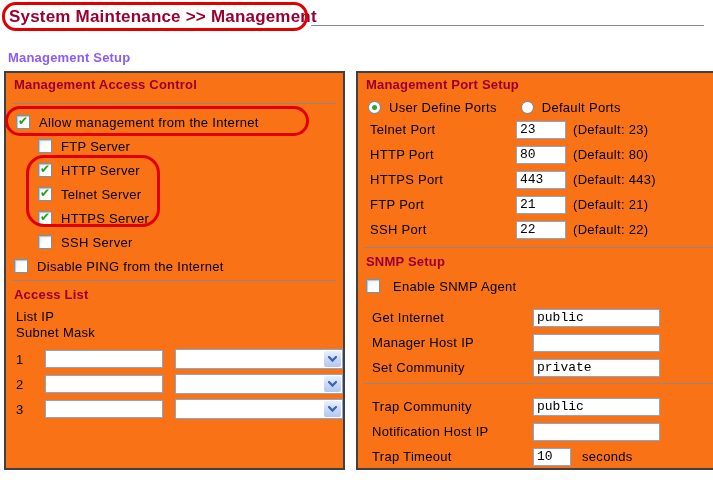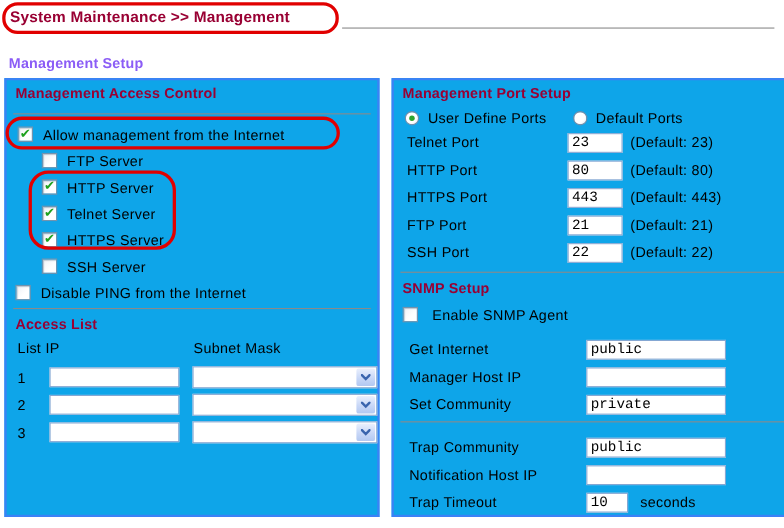--- a/index.html
+++ b/index.html
@@ -1,24 +1,24 @@
 <!DOCTYPE html>
 <html><head>
 <meta charset="utf-8">
 <style>
   * { box-sizing: border-box; }
   html,body { margin:0; padding:0; background:#fff; }
   body { font-family:"Liberation Sans","DejaVu Sans",sans-serif; font-size:13px; color:#000; }
   .screen { position:relative; width:713px; height:480px; background:#fff; overflow:hidden; }
 
-  .page-title { position:absolute; left:9px; top:7px; font-size:14px; font-weight:bold; color:#990033; letter-spacing:.2px; }
+  .page-title { position:absolute; left:9px; top:7px; font-size:17px; font-weight:bold; color:#990033; letter-spacing:.2px; }
   .title-rule { position:absolute; left:311px; top:25px; width:393px; border-top:1px solid #8a8a8a; }
   .section-heading { position:absolute; left:8px; top:50px; font-weight:bold; color:#8b5cf6; letter-spacing:.2px; }
 
-  .panel { position:absolute; border:2px solid #3b82f6; background:#0ea5e9; }
+  .panel { position:absolute; border:2px solid #404040; background:#f97316; }
   .panel-left  { left:4px;   top:71px; width:341px; height:399px; }
   .panel-right { left:356px; top:71px; width:404px; height:399px; }
 
   .panel-heading { color:#990033; font-weight:bold; margin:4px 0 0 8px; line-height:16px; letter-spacing:.2px; }
   .rule { border-top:1px solid #8a8a8a; margin:10px 6px 0 6px; height:0; }
   .rule.tight { margin-top:2px; }
   .rule.mt5 { margin-top:5px; }
   .rule.mt3 { margin-top:3px; }
 
   .lbl { letter-spacing:.3px; }
@@ -39,21 +39,21 @@
   .mt6 { margin-top:6px; }
   .pl10 { padding-left:10px; }
   .pl32 { padding-left:32px; }
   .pl8  { padding-left:8px; }
 
   
   .txt { height:18px; border:1px solid #84a7d3; background:#fff; padding:0 3px;
          font-family:"Liberation Mono","DejaVu Sans Mono",monospace; font-size:13px; color:#000; }
 
   
-  .al-header { display:flex; margin:6px 11px 0 10px; line-height:16px; }
+  .al-header { display:flex; margin:6px 11px 0 10px; line-height:16px;flex-direction:column; }
   .al-header .c1 { width:160px; }
   .al-row { display:flex; align-items:center; margin-top:5px; padding-left:10px; height:20px; }
   .al-row.first { margin-top:8px; }
   .al-num { width:30px; }
   .al-ip { width:118px; }
   .sel { width:172px; height:20px; margin-left:12px; border:1px solid #84a7d3; background:#fff; position:relative; }
   .selbtn { position:absolute; top:1px; right:1px; bottom:1px; width:17px; border-radius:2px;
             background:linear-gradient(180deg,#eaf0fd 0%,#c8d7f7 55%,#b2c8f1 100%);
             display:flex; align-items:center; justify-content:center; }
 

